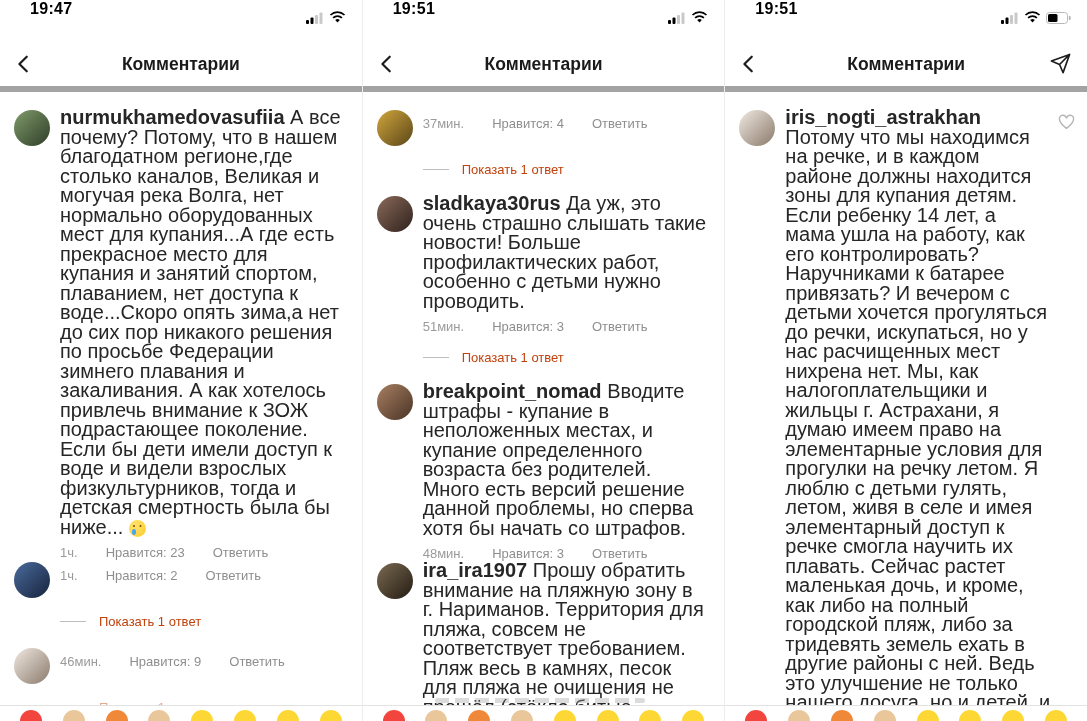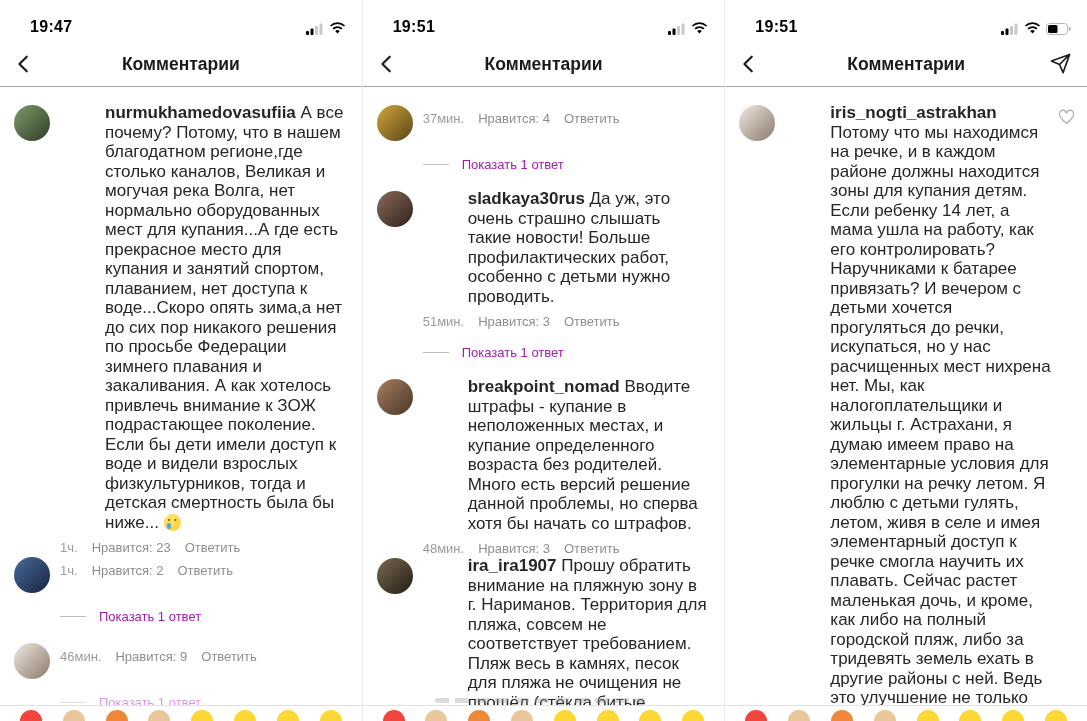--- a/index.html
+++ b/index.html
@@ -1,43 +1,43 @@
 <!DOCTYPE html>
 <html><head>
 <meta charset="utf-8">
 <style>
   html,body{margin:0;padding:0;background:#fff;}
   body{width:1087px;height:721px;overflow:hidden;font-family:"Liberation Sans","DejaVu Sans",sans-serif;-webkit-font-smoothing:antialiased;}
   .board{display:flex;width:1087px;height:721px;background:#fff;}
   .panel{position:relative;flex:1 1 0;overflow:hidden;background:#fff;box-sizing:border-box;}
   .panel + .panel{border-left:1px solid #ececec;}
 
-  .statusbar{height:42px;display:flex;align-items:flex-end;justify-content:space-between;
-             padding:12px 16px 6px 30px;box-sizing:border-box;}
+  .statusbar{height:42px;display:flex;justify-content:space-between;
+             padding:0 16px 6px 30px;box-sizing:border-box;}
   .sb-time{font-size:16px;font-weight:700;color:#000;letter-spacing:.3px;}
   .sb-icons{display:flex;align-items:center;gap:5px;padding-bottom:1px;}
   .sb-icons span{display:inline-flex;}
 
   .header{position:relative;height:44px;display:flex;align-items:center;justify-content:center;
-          border-bottom:1px solid #a3a3a3;}
+          border-bottom:6px solid #a3a3a3;}
   .hdr-title{font-size:17.5px;font-weight:700;color:#1a1a1a;}
   .hdr-back{position:absolute;left:13px;top:11px;cursor:pointer;}
   .hdr-share{position:absolute;right:15px;top:10px;cursor:pointer;}
 
   .comments{padding:16px 8px 0 14px;}
   .comment{position:relative;display:flex;gap:10px;}
   .avatar{width:36px;height:36px;border-radius:50%;flex:0 0 36px;margin-top:2px;}
   .cbody{flex:1;min-width:0;}
-  .ctext{font-size:17px;line-height:19.5px;color:#262626;padding-right:8px;word-wrap:break-word;margin-left:45px;}
+  .ctext{font-size:20px;line-height:19.5px;color:#262626;padding-right:8px;word-wrap:break-word;}
   .comment.has-like .ctext{padding-right:28px;}
   .cuser{font-weight:700;color:#262626;cursor:pointer;}
-  .cmeta{display:flex;gap:14px;margin-top:8px;font-size:13px;color:#9b9b9b;}
+  .cmeta{display:flex;gap:28px;margin-top:8px;font-size:13px;color:#9b9b9b;}
   .cmeta .m-likes,.cmeta .m-reply{color:#8e8e8e;cursor:pointer;}
   .thread{display:flex;align-items:center;gap:13px;margin:16px 0 17px 46px;
-          color:#a21caf;font-size:13px;cursor:pointer;}
+          color:#c2410c;font-size:13px;cursor:pointer;}
   .thread::before{content:"";width:26px;height:1px;background:#bdbdbd;flex:0 0 26px;}
   .thread.faded{opacity:.45;}
   .like-heart{position:absolute;right:4px;top:6px;cursor:pointer;}
 
   .emoji-sad{display:inline-block;width:17px;height:17px;border-radius:50%;
              background:radial-gradient(circle at 35% 30%,#ffe36e,#ffca28);
              vertical-align:-3px;position:relative;}
   .emoji-sad::before{content:"";position:absolute;left:4px;top:5px;width:2.5px;height:2.5px;
              border-radius:50%;background:#7a4b00;box-shadow:6.5px 0 0 #7a4b00;}
   .emoji-sad::after{content:"";position:absolute;left:3px;top:9px;width:4px;height:6px;

